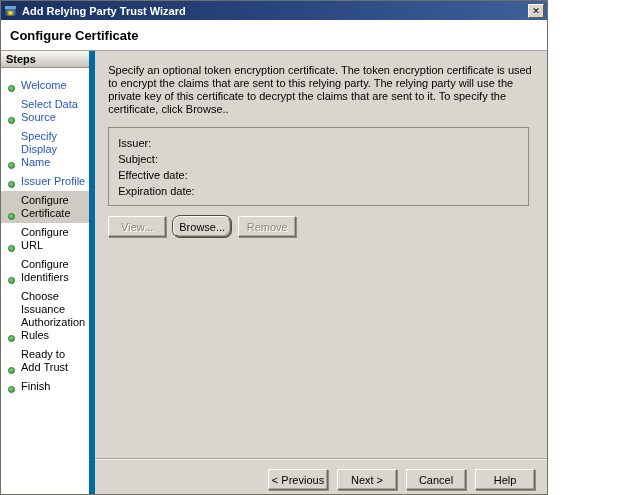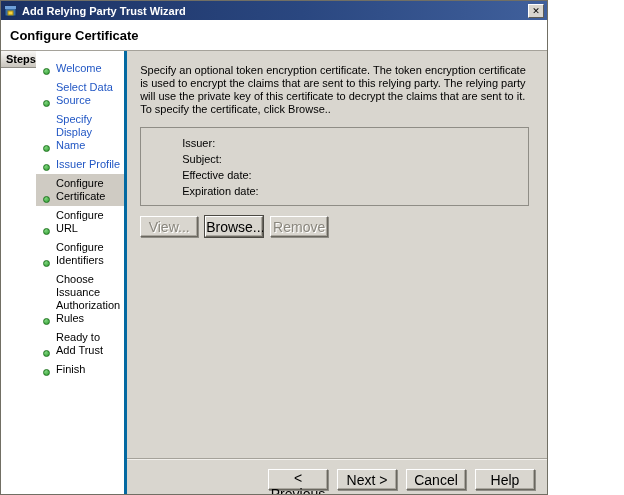--- a/index.html
+++ b/index.html
@@ -43,22 +43,22 @@
     height: 31px; background: #ffffff;
     border-bottom: 1px solid #a5a29a;
     display: flex; align-items: center;
     padding-left: 9px; flex: 0 0 auto;
   }
   .header h1 { font-size: 13px; font-weight: bold; }
   
   .body { flex: 1 1 auto; display: flex; min-height: 0; }
   .sidebar {
     width: 147px; background: #ffffff;
-    border-right: 3px solid #0369a1;
-    display: flex; flex-direction: row;
+    border-right: 6px solid #0369a1;
+    display: flex; flex-direction: column;
   }
   .steps-header {
     height: 17px; line-height: 16px;
     font-weight: bold; padding-left: 5px;
     background: linear-gradient(#f8f7f5, #c9c5bd);
     border-bottom: 1px solid #8f8d86;
     flex: 0 0 auto;
   }
   .steps-list { list-style: none; padding-top: 8px; }
   .step {
@@ -81,33 +81,33 @@
     flex: 1 1 auto; background: #d9d6cf;
     position: relative;
     padding: 13px 15px 16px 13px;
   }
   .desc { line-height: 13px; margin-bottom: 11px; }
   .cert-box {
     border: 1px solid #8f8d86;
     padding: 7px 9px 6px 9px;
     margin-right: 3px;
   }
-  .field-row { line-height: 16px; margin-left: 32px; }
+  .field-row { line-height: 16px; }
   .cert-buttons { margin-top: 10px; display: flex; gap: 7px; }
   
   .btn {
     font-family: "Liberation Sans", "DejaVu Sans", sans-serif;
-    font-size: 14px; color: #000;
+    font-size: 11px; color: #000;
     background: #d9d6cf;
     width: 58px; height: 21px;
     border: 1px solid; border-color: #ffffff #6a675f #6a675f #ffffff;
     box-shadow: inset -1px -1px 0 #aaa79f, 1px 1px 0 #8f8d86;
     cursor: default;
   }
-  .btn.default { outline: 1px solid #4c4a44; }
+  .btn.default { outline: 1px solid #4c4a44; border-radius: 7px; }
   .btn:disabled {
     color: #8a877e; text-shadow: 1px 1px 0 #ffffff;
   }
   
   .footer-sep {
     position: absolute; left: 0; right: 0; bottom: 34px;
     border-top: 1px solid #a5a29a; border-bottom: 1px solid #f2f0ec;
   }
   .footer {
     position: absolute; right: 12px; bottom: 4px;

